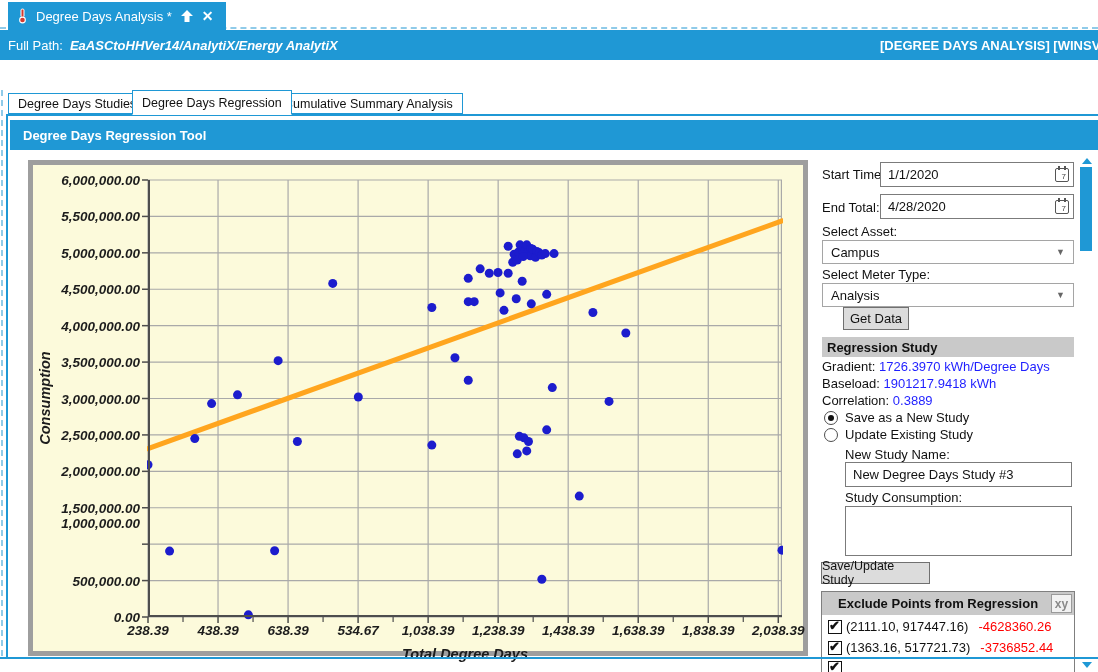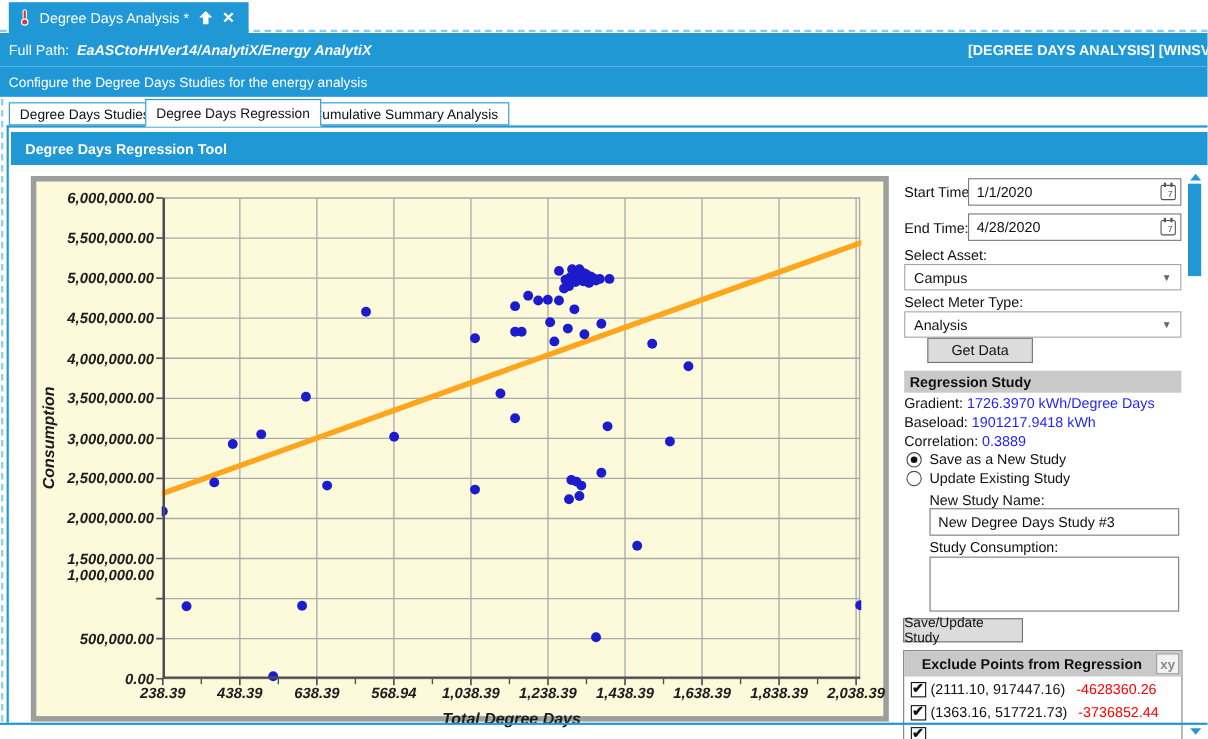--- a/index.html
+++ b/index.html
@@ -124,23 +124,20 @@
     </span>
     <span class="tab-ico" style="font-weight:bold;font-size:14px;">✕</span>
   </div>
 
   <div class="bar" id="bar-fullpath">
     <span>Full Path:</span>
     <span class="pathval">EaASCtoHHVer14/AnalytiX/Energy AnalytiX</span>
     <span id="bar-title-right">[DEGREE DAYS ANALYSIS] [WINSVR2017</span>
   </div>
 
-  <div class="bar" id="bar-config">
-    <span>Configure the Degree Days Studies for the energy analysis</span>
-  </div>
 
   <div class="nav-tab inactive" style="left:8px;">
     <span>Degree Days Studies</span>
   </div>
   <div class="nav-tab active" style="left:132px;">
     <span>Degree Days Regression</span>
   </div>
   <div class="nav-tab inactive" style="left:274px;">
     <span>Cumulative Summary Analysis</span>
   </div>
@@ -299,52 +296,52 @@
           <line x1="525.237350948023" y1="437" x2="525.237350948023" y2="442" stroke="#4d4d4d" stroke-width="1.2"></line>
           <line x1="560.2531743445578" y1="437" x2="560.2531743445578" y2="443" stroke="#4d4d4d" stroke-width="1.5"></line>
           <line x1="595.2689977410928" y1="437" x2="595.2689977410928" y2="442" stroke="#4d4d4d" stroke-width="1.2"></line>
           <line x1="630.2848211376277" y1="437" x2="630.2848211376277" y2="443" stroke="#4d4d4d" stroke-width="1.5"></line>
         </svg>
     </div>
     <div id="x-labels">
         <span class="xtick-lab" style="left: 0px;">238.39</span>
         <span class="xtick-lab" style="left: 70.0316px;">438.39</span>
         <span class="xtick-lab" style="left: 140.063px;">638.39</span>
-        <span class="xtick-lab" style="left: 210.095px;">568.94</span>
+        <span class="xtick-lab" style="left: 210.095px;">534.67</span>
         <span class="xtick-lab" style="left: 280.127px;">1,038.39</span>
         <span class="xtick-lab" style="left: 350.158px;">1,238.39</span>
         <span class="xtick-lab" style="left: 420.19px;">1,438.39</span>
         <span class="xtick-lab" style="left: 490.222px;">1,638.39</span>
         <span class="xtick-lab" style="left: 560.253px;">1,838.39</span>
         <span class="xtick-lab" style="left: 630.285px;">2,038.39</span>
       </div>
     <div id="xaxis-title">Total Degree Days</div>
   </div>
 
   <div class="lab" style="left:822px;top:167px;">Start Time:</div>
   <input class="tinput" style="left: 880px; top: 162px; width: 194px; height: 25px;" value="1/1/2020">
   <div class="cal-ico" style="left:1055px;top:168px;">7</div>
 
-  <div class="lab" style="left:822px;top:200px;">End Time:</div>
+  <div class="lab" style="left:822px;top:200px;">End Total:</div>
   <input class="tinput" style="left: 880px; top: 194px; width: 194px; height: 25px;" value="4/28/2020">
   <div class="cal-ico" style="left:1055px;top:200px;">7</div>
 
   <div class="lab" style="left:822px;top:224px;">Select Asset:</div>
   <div class="combo" style="left:822px;top:240px;width:252px;height:24px;">
     <span>Campus</span>
     <span class="arr">▼</span>
   </div>
 
   <div class="lab" style="left:822px;top:267px;">Select Meter Type:</div>
   <div class="combo" style="left:822px;top:283px;width:252px;height:24px;">
     <span>Analysis</span>
     <span class="arr">▼</span>
   </div>
 
-  <div class="btn" style="left:843px;top:307px;width:96px;height:23px;">Get Data</div>
+  <div class="btn" style="left:843px;top:307px;width:66px;height:23px;">Get Data</div>
 
   <div class="sect-head" style="left:822px;top:337px;width:252px;height:20px;">Regression Study</div>
 
   <div class="kv" style="left:822px;top:359px;">
     <span>Gradient:</span>
     <span class="val">1726.3970 kWh/Degree Days</span>
   </div>
   <div class="kv" style="left:822px;top:376px;">
     <span>Baseload:</span>
     <span class="val">1901217.9418 kWh</span>

